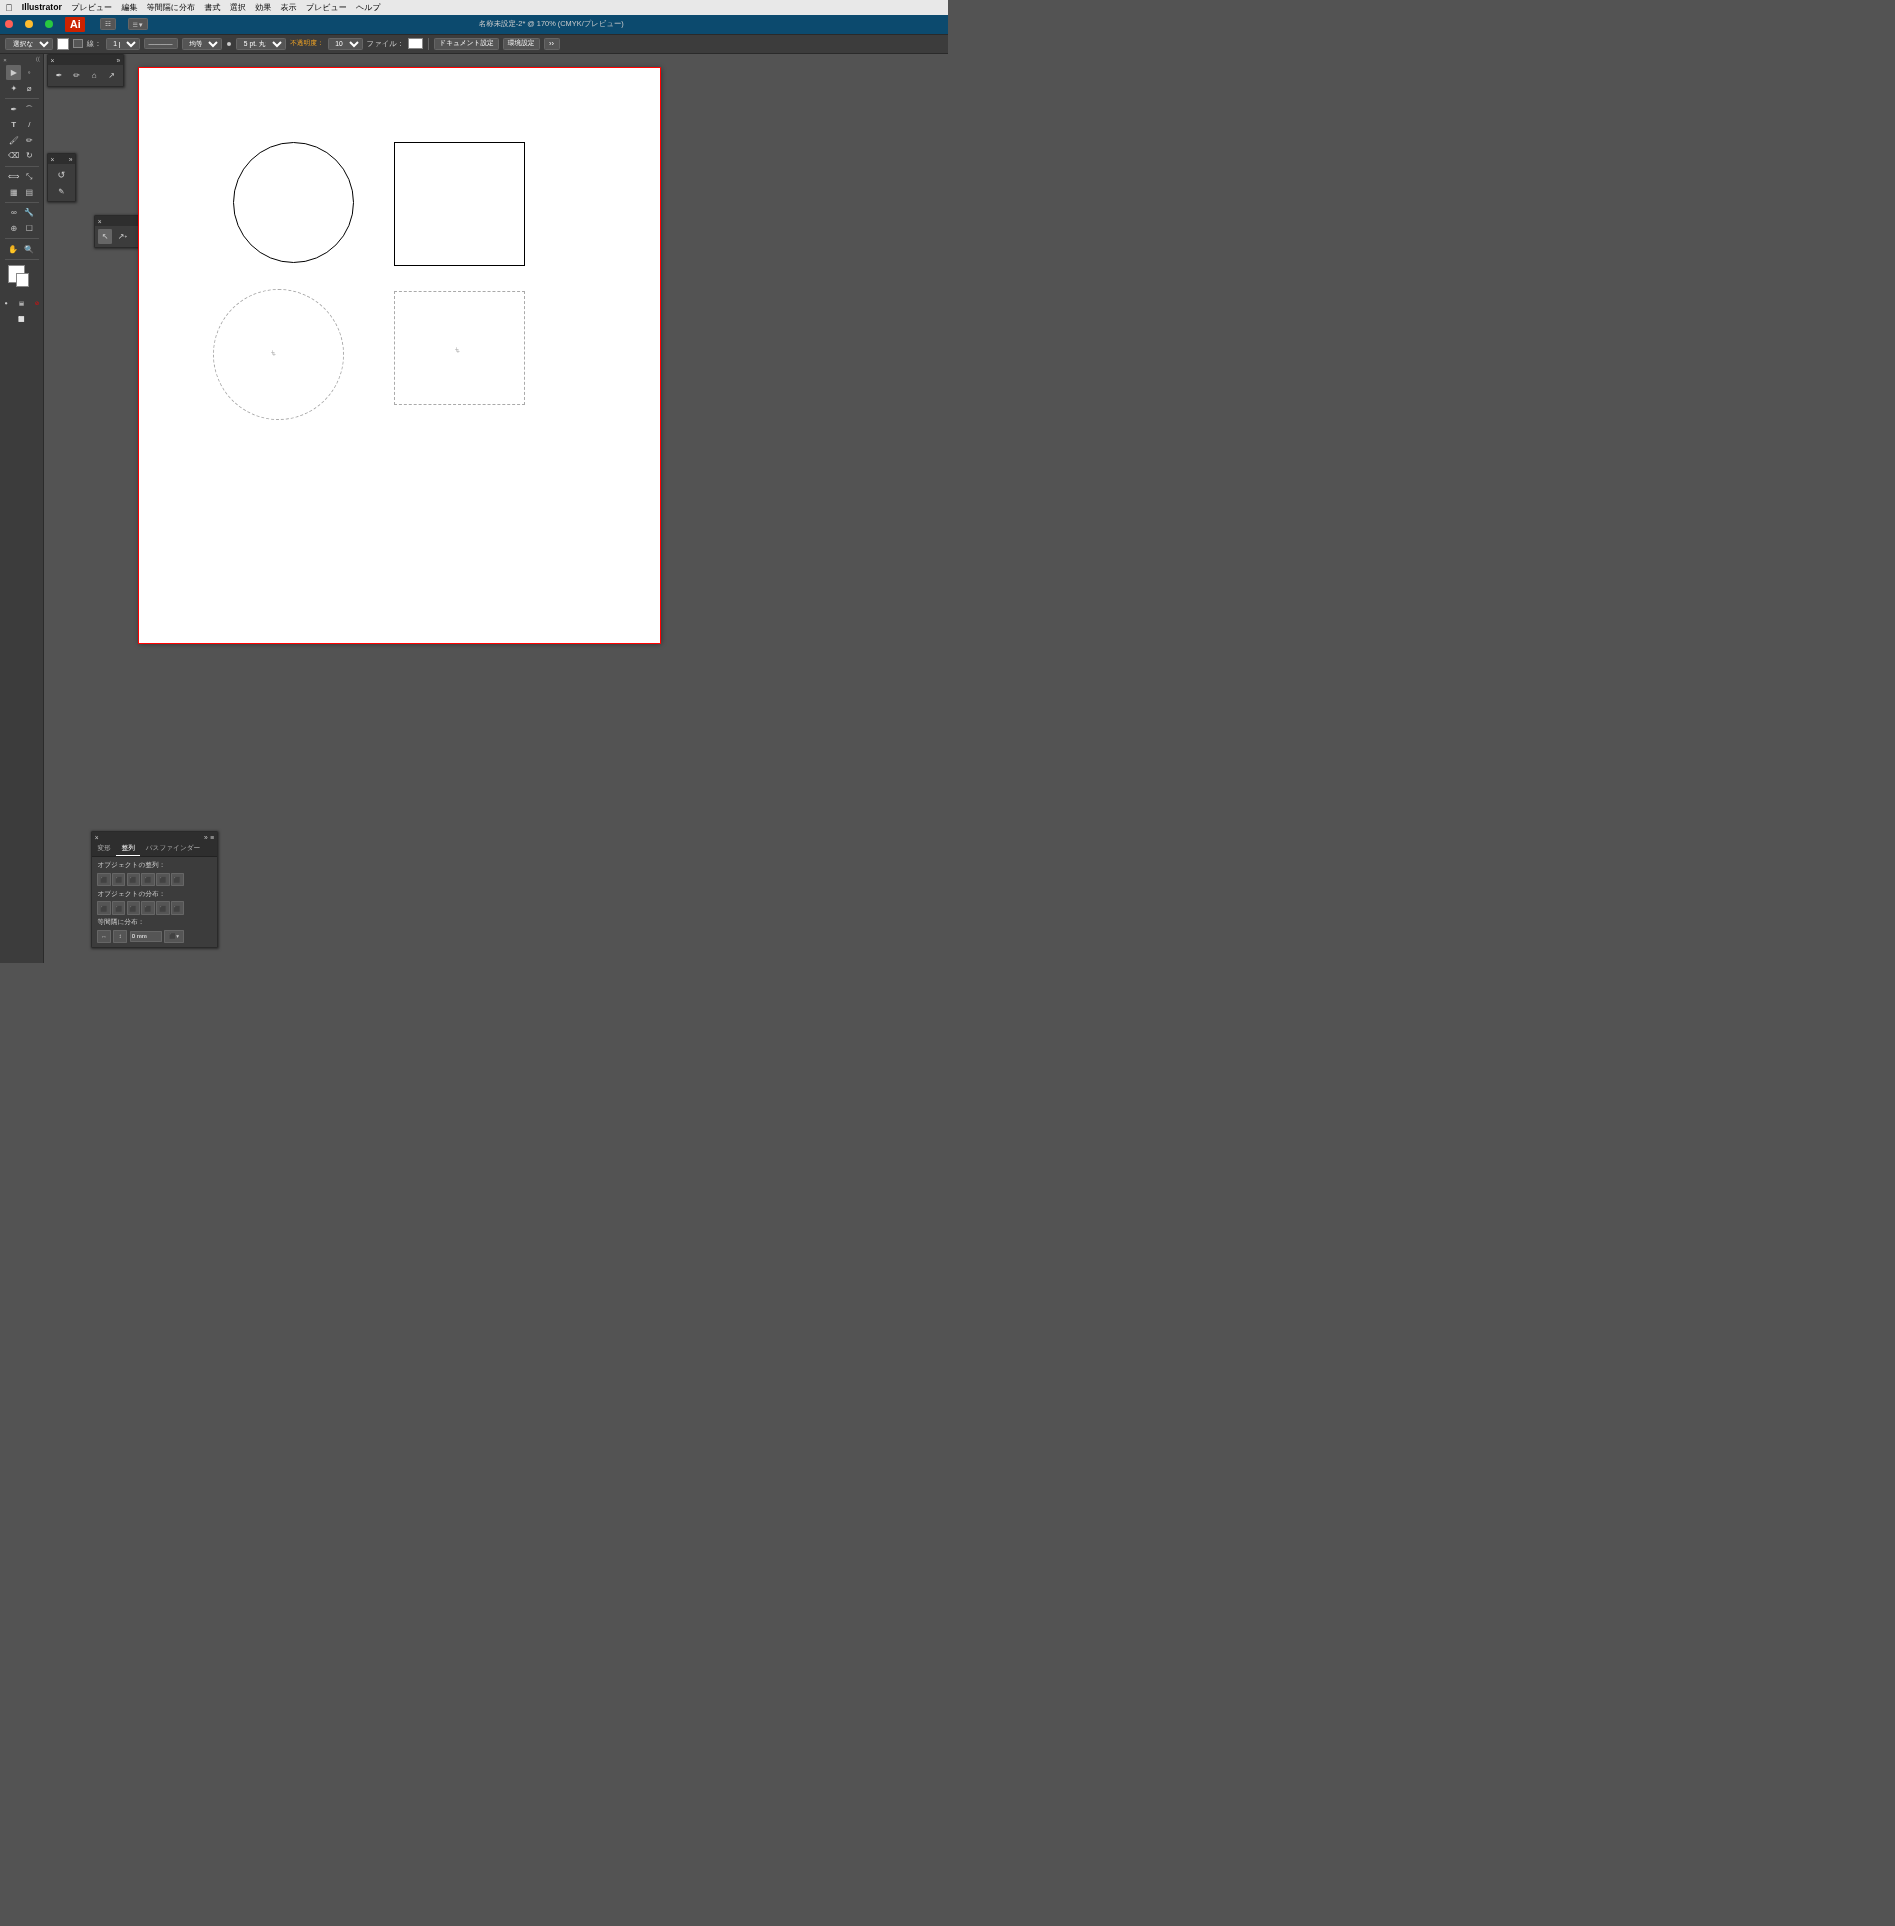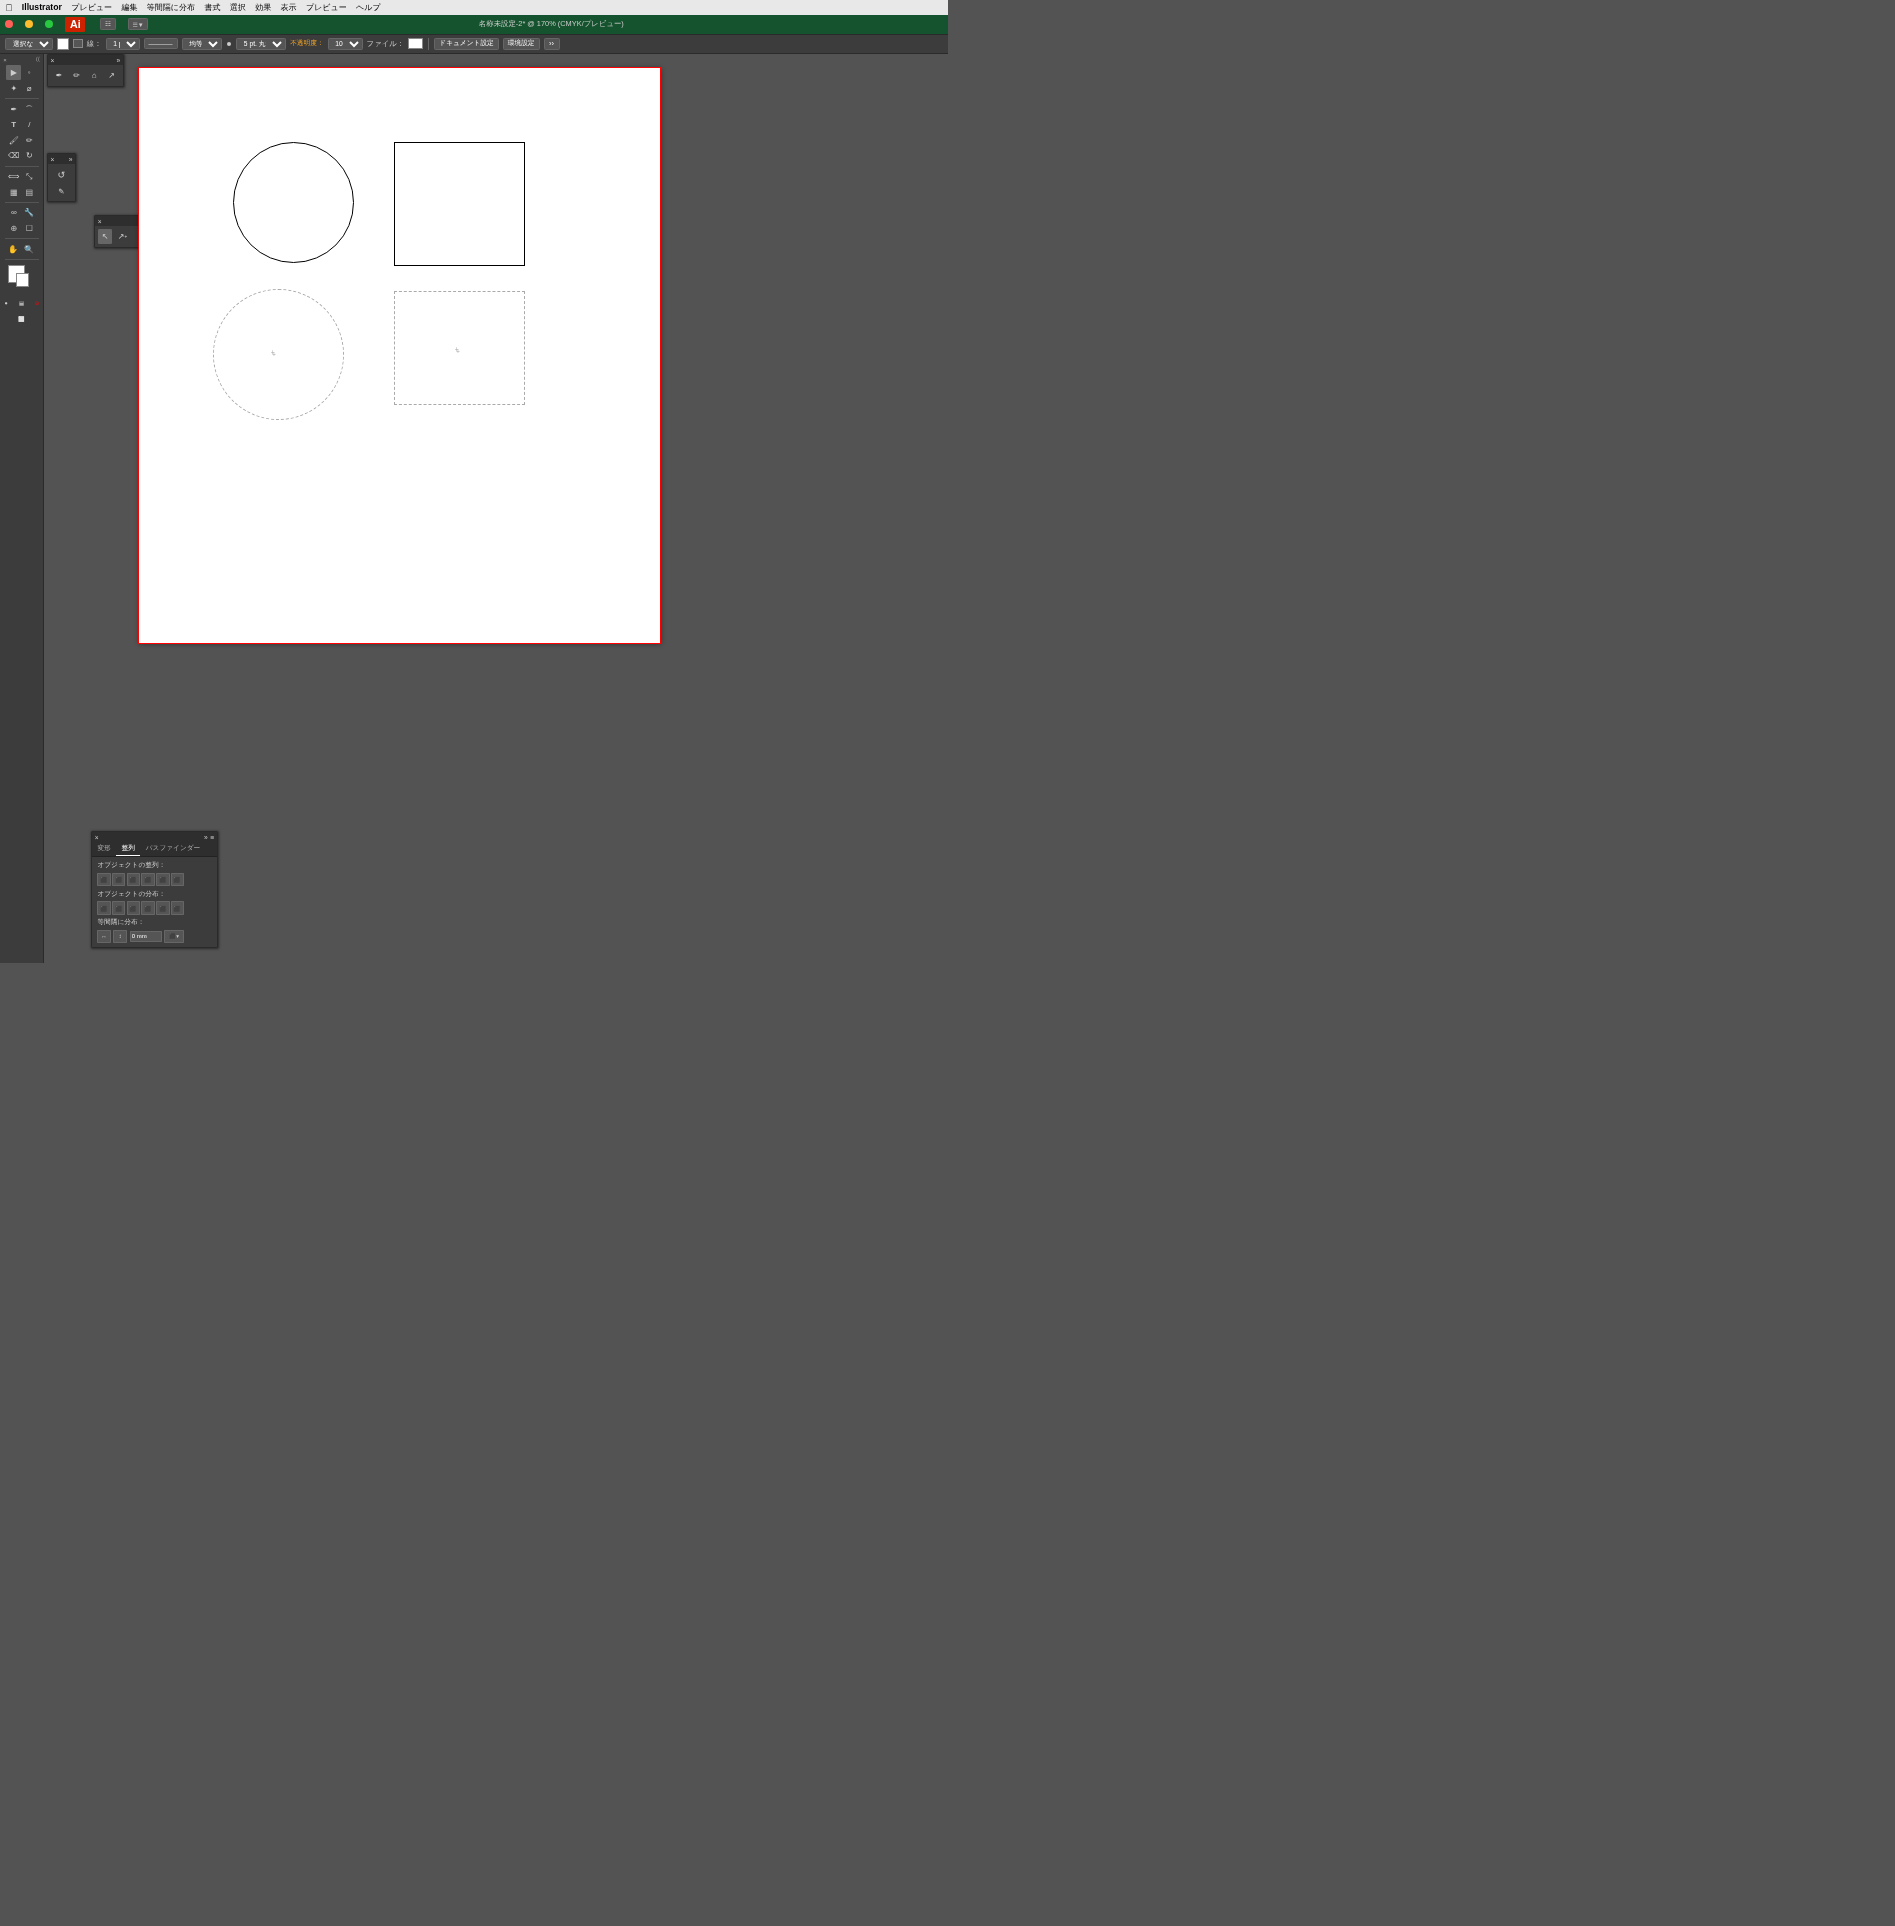--- a/index.html
+++ b/index.html
@@ -31,21 +31,21 @@
       font-size: 8.7px;
       color: #000;
     }
     #menu-bar .menu-item {
       cursor: default;
     }
 
     
     #title-bar {
       height: 19px;
-      background: #14532d;
+      background: #0c4a6e;
       display: flex;
       align-items: center;
       padding: 0 5.4px;
       gap: 12px;
       justify-content: flex-end;
     }
     .traffic-light {
       width: 8px; height: 8px;
       border-radius: 50%;
       display: inline-block;

